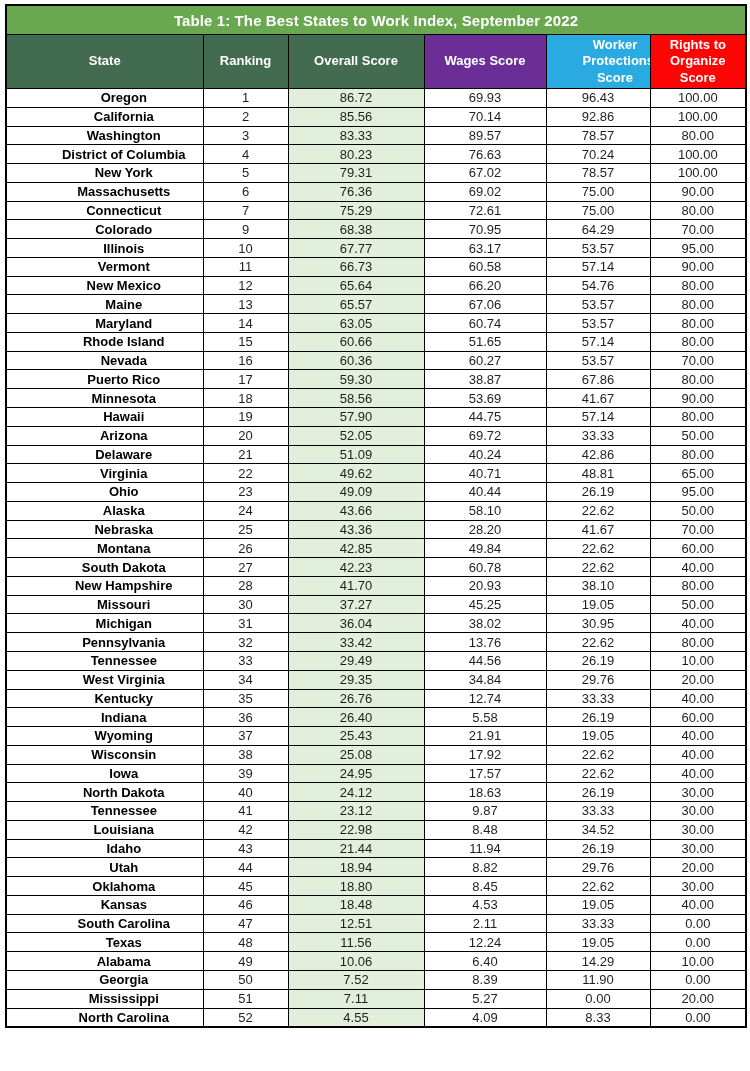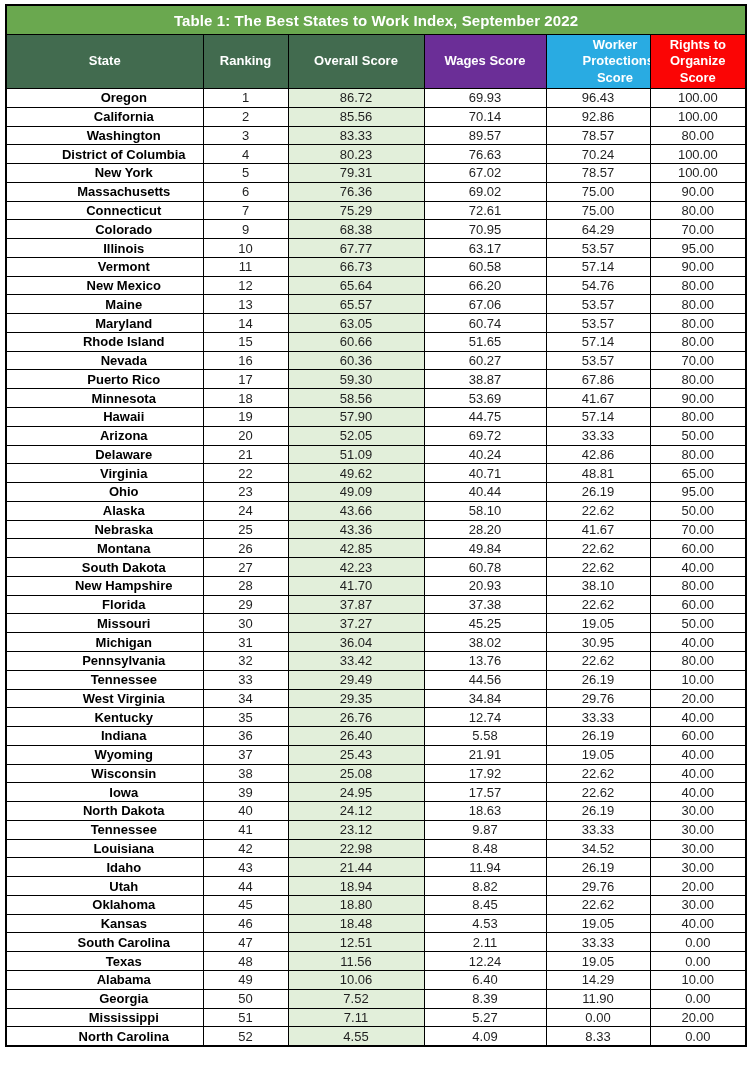--- a/index.html
+++ b/index.html
@@ -324,28 +324,20 @@
 
   <tr>
     <td class="c-state">New Hampshire</td>
     <td class="c-num">28</td>
     <td class="c-num c-overall">41.70</td>
     <td class="c-num">20.93</td>
     <td class="c-num">38.10</td>
     <td class="c-num">80.00</td>
   </tr>
 
-  <tr>
-    <td class="c-state">Florida</td>
-    <td class="c-num">29</td>
-    <td class="c-num c-overall">37.87</td>
-    <td class="c-num">37.38</td>
-    <td class="c-num">22.62</td>
-    <td class="c-num">60.00</td>
-  </tr>
 
   <tr>
     <td class="c-state">Missouri</td>
     <td class="c-num">30</td>
     <td class="c-num c-overall">37.27</td>
     <td class="c-num">45.25</td>
     <td class="c-num">19.05</td>
     <td class="c-num">50.00</td>
   </tr>
 

